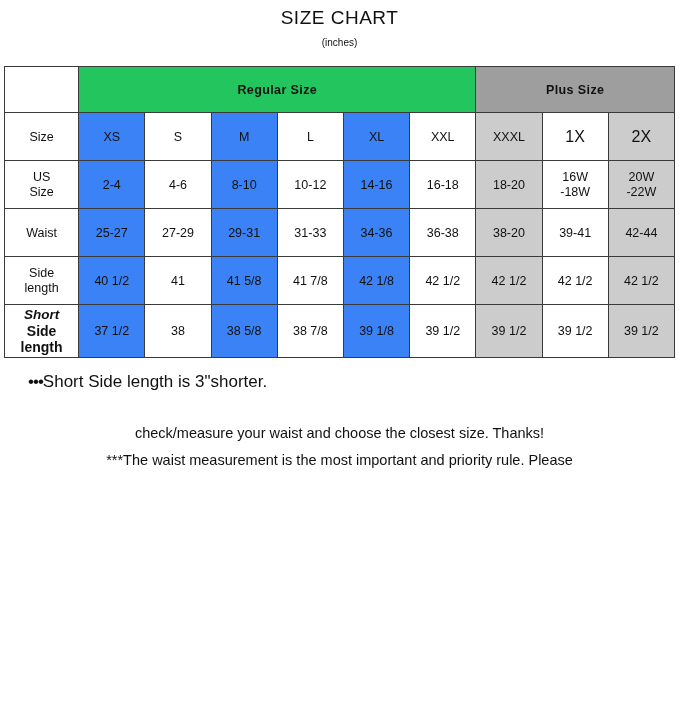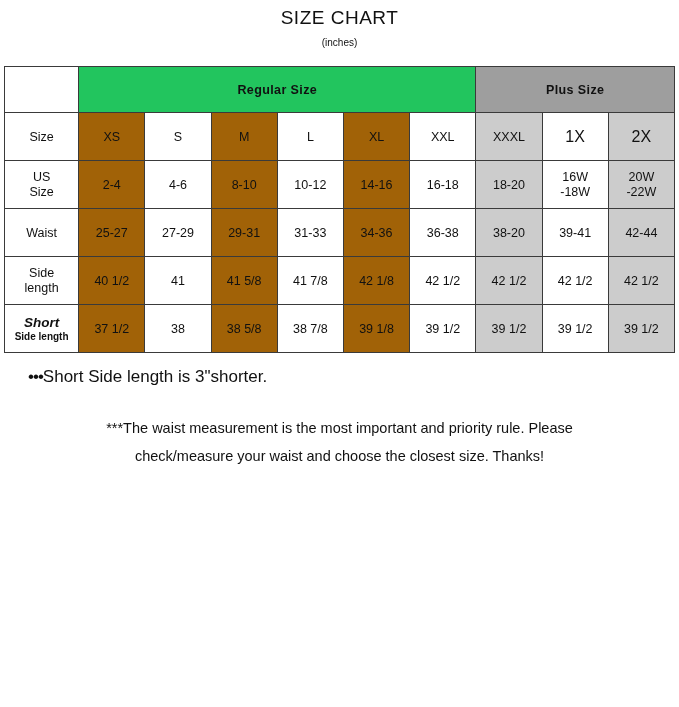--- a/index.html
+++ b/index.html
@@ -75,38 +75,38 @@
   .grp-plus {
     background: #9e9e9e;
     color: #ffffff;
     font-size: 15px;
     font-weight: bold;
     letter-spacing: 0.4px;
   }
   tr.grouprow td { height: 41px; }
 
   
-  .sh-green { background: #a16207; }
+  .sh-green { background: #3b82f6; }
   .sh-grey  { background: #cccccc; margin-left: 32px; }
   .plain    { background: #ffffff; }
 
   .rowlabel {
     background: #ffffff;
     font-size: 13.5px;
     text-align: center;
   }
   .size-row td { font-size: 14px; }
   .size-row td.big { font-size: 16px; }
   .short-label {
     color: #e8231a;
     font-weight: bold;
     line-height: 1.15;
   }
   .short-label .l1 { font-size: 13.5px; display: block; font-style: italic; }
-  .short-label .l2 { font-size: 10px; display: block; }
+  .short-label .l2 { font-size: 14px; display: block; }
   .two-line { line-height: 1.2; }
   .two-line span { display: block; }
 
   .note1 {
     margin: 14px 0 0 28px;
     font-size: 17px;
     color: #111;
   }
   .note1 .dots {
     font-size: 17px;
@@ -230,17 +230,17 @@
         <td class="sh-grey">39 1/2</td>
       </tr>
     </tbody>
   </table>
 
   <div class="note1">
     <span class="dots">•••</span><span>Short Side length is  3"shorter.</span>
   </div>
 
   <div class="note2">
+    <div>check/measure your waist and choose the closest size. Thanks!</div>
     <div>***The waist measurement is the most important and priority rule. Please</div>
-    <div>check/measure your waist and choose the closest size. Thanks!</div>
   </div>
 
 </div>
 
 </body></html>

